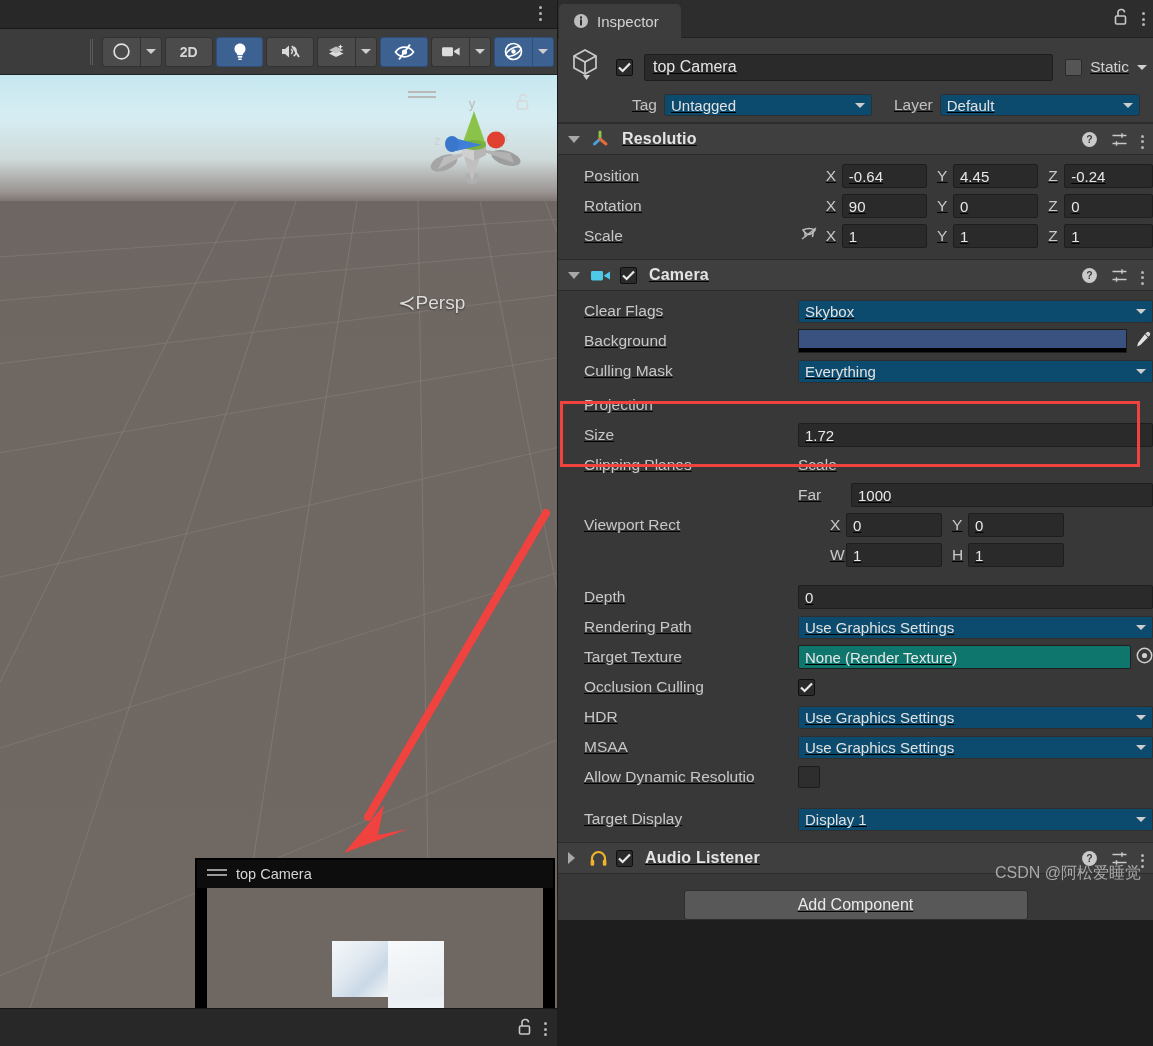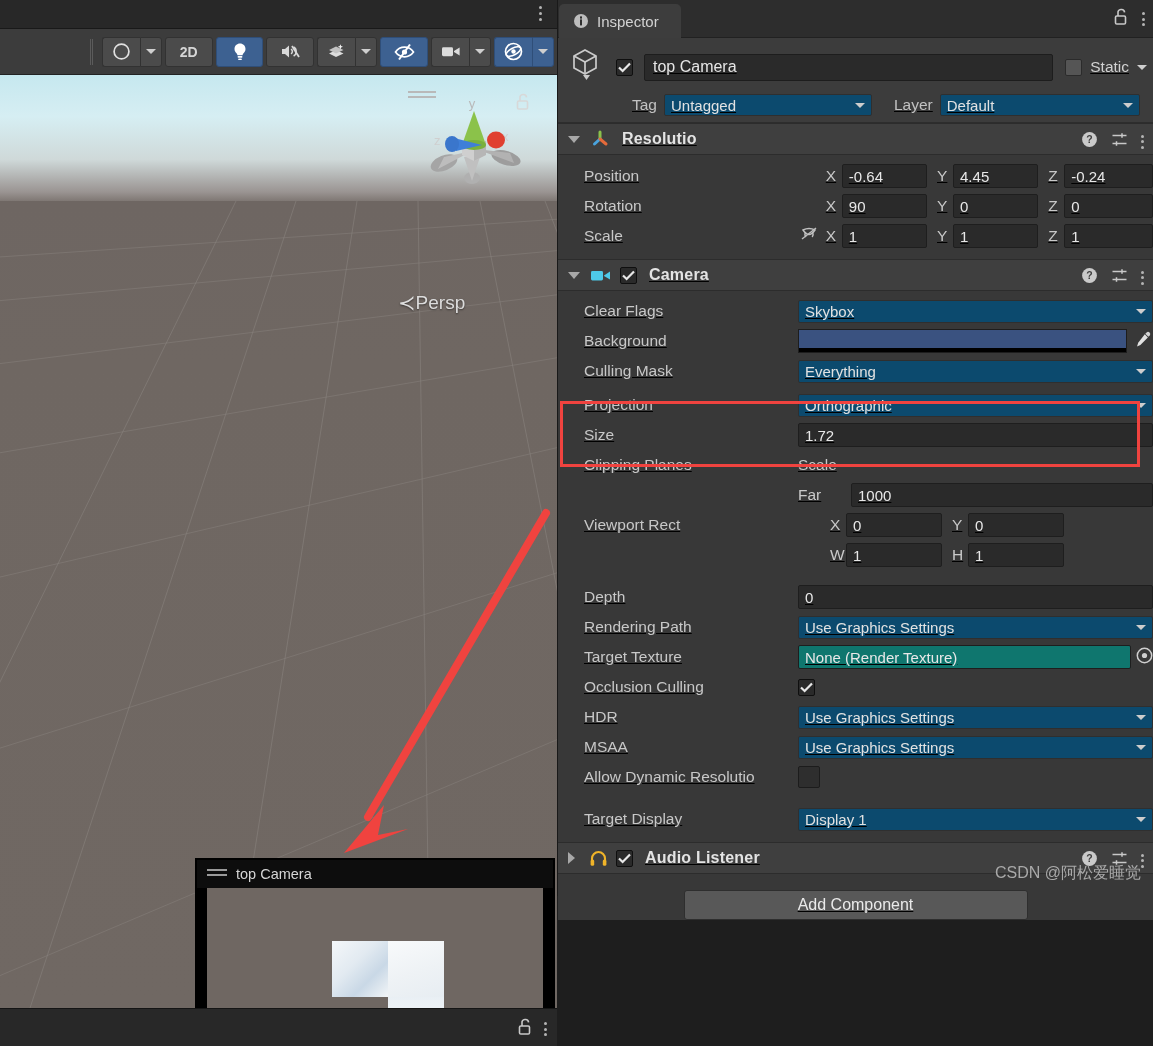--- a/index.html
+++ b/index.html
@@ -621,24 +621,20 @@
       <div class="row">
         <span class="row-label">Culling Mask</span>
         <div class="dropdown" style="width:358px;height:23px">
           <span>Everything</span>
             <span class="dc"></span>
         </div>
       </div>
 
       <div class="row" style="margin-top:4px">
         <span class="row-label">Projection</span>
-        <div class="dropdown" style="width:358px;height:23px">
-          <span>Orthographic</span>
-            <span class="dc"></span>
-        </div>
       </div>
       <div class="row">
         <span class="row-label">Size</span>
         <div class="numfield" style="width:356px">
           <span>1.72</span>
         </div>
       </div>
 
       <div class="row">
         <span class="row-label">Clipping Planes</span>

